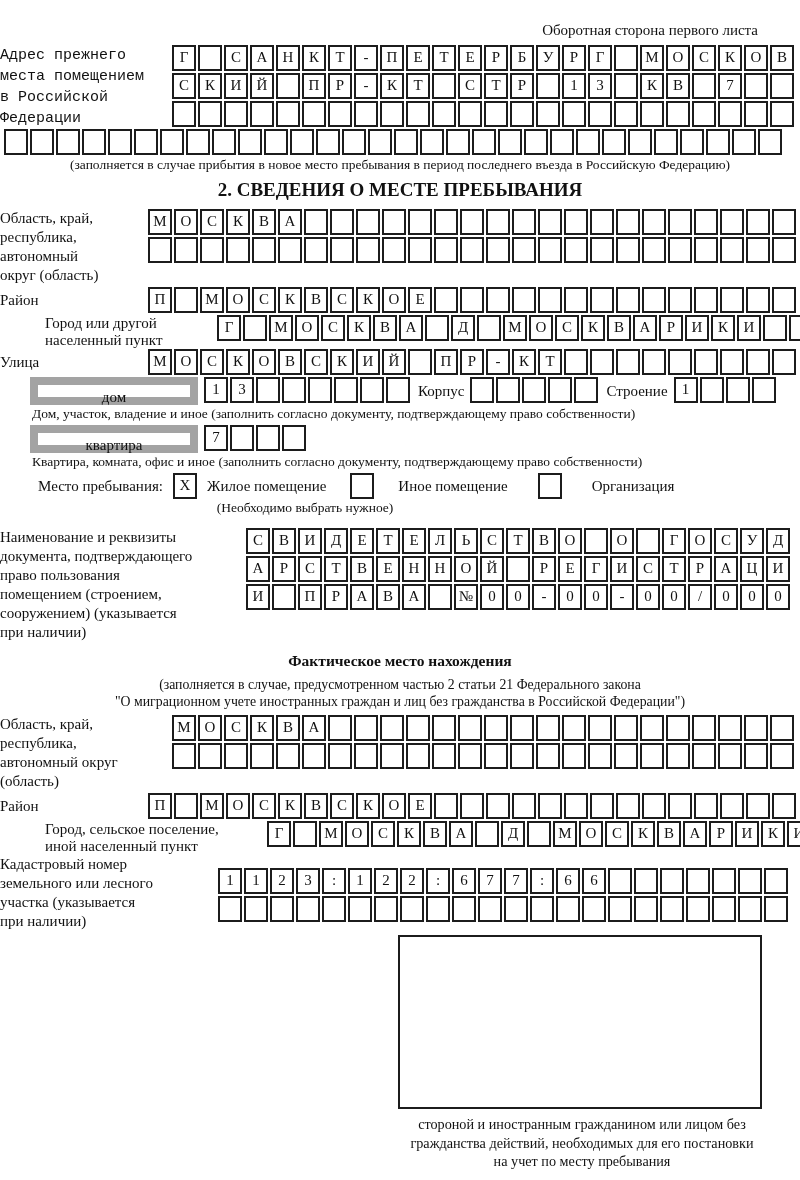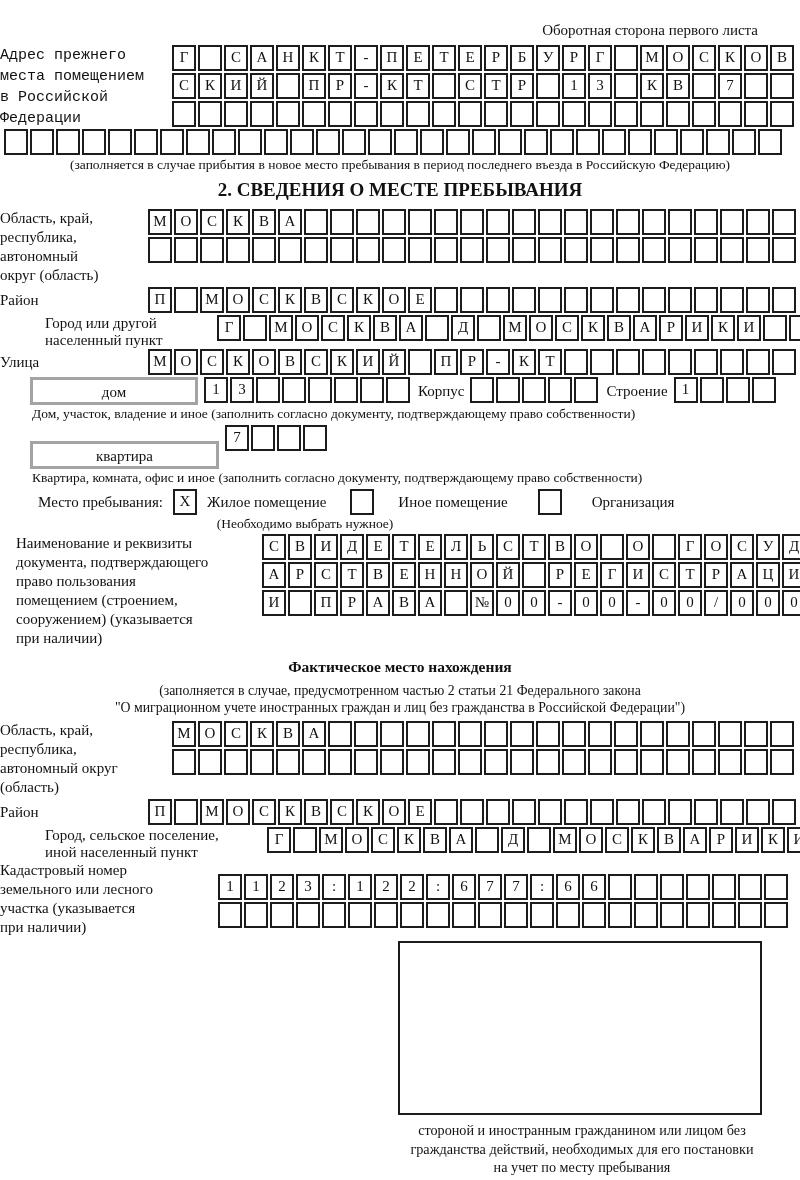--- a/index.html
+++ b/index.html
@@ -10,30 +10,30 @@
   .flabel.lh21{line-height:21px;font-family:Liberation Mono, monospace;}
   .flabel.lh17{line-height:17px;padding-left:45px;}
   .w172{width:172px;} .w148{width:148px;} .w246{width:246px;} .w222{width:222px;} .w218{width:218px;}
   .rows{flex:1 1 auto;}
   .cellrow{white-space:nowrap;margin-bottom:2px;height:26px;}
   .cb{display:inline-block;box-sizing:border-box;width:24px;height:26px;border:2px solid #1c1c1c;margin-right:2px;text-align:center;font-size:15px;line-height:21px;vertical-align:top;background:#fff;}
   .fullrow{margin-left:4px;}
   .center-note{text-align:center;font-size:13.5px;margin:2px 0 4px 0;}
   .sec-title{text-align:center;font-weight:bold;font-size:19px;margin:6px 0 8px 0;}
   .houserow{display:flex;align-items:flex-start;margin-left:30px;margin-bottom:1px;}
-  .namedbox{box-sizing:border-box;border:3px solid #a3a3a3;height:28px;line-height:24px;text-align:center;flex:none;background:#fff;}
+  .namedbox{box-sizing:border-box;border:8px solid #a3a3a3;height:28px;line-height:24px;text-align:center;flex:none;background:#fff;}
   .dombox{width:168px;margin-right:6px;}
-  .kvbox{width:189px;margin-right:6px;margin-top:16px;}
+  .kvbox{width:168px;margin-right:6px;}
   .inline-lab{flex:none;line-height:28px;padding:0 6px;font-size:15px;}
   .caption{margin:1px 0 3px 32px;font-size:13.5px;}
   .stayrow{display:flex;align-items:center;margin:3px 0 1px 38px;}
   .chkbox{flex:none;box-sizing:border-box;width:24px;height:26px;border:2px solid #1c1c1c;text-align:center;font-size:15px;line-height:21px;background:#fff;}
   .staylab{flex:none;} .gap10{margin-right:10px;} .gap24{margin-right:24px;} .gap30{margin-right:30px;}
   .necessary{width:610px;text-align:center;font-size:13.5px;margin:0 0 2px 0;}
-  .doc-field{margin-top:2px;padding-left:16px;}
+  .doc-field{margin-top:12px;}
   .fact-title{text-align:center;font-weight:bold;font-size:15.5px;margin:10px 0 6px 0;}
   .finehdr{text-align:center;font-size:13.8px;line-height:17px;}
   .fact-block{margin-top:5px;}
   .cad-rows{padding-top:13px;}
   .confirm-box{box-sizing:border-box;border:2px solid #1c1c1c;width:364px;height:174px;margin:4px 0 6px 398px;background:#fff;}
   .confirm-cap{width:420px;margin-left:372px;text-align:center;font-size:14.2px;line-height:18.5px;}
   .mt2{margin-top:2px;}
 </style>
 </head>
 <body>

